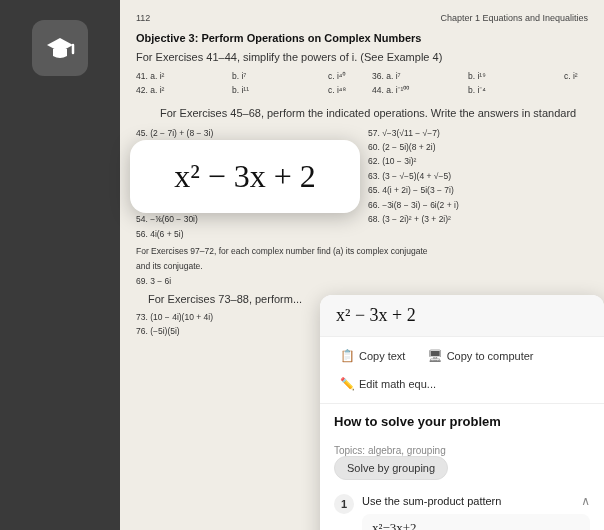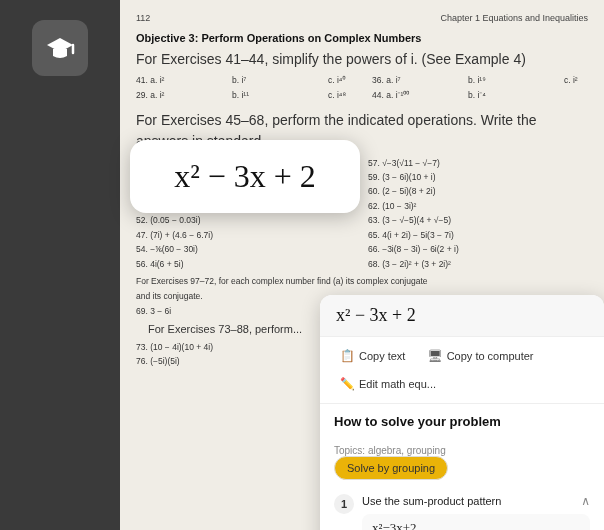--- a/index.html
+++ b/index.html
@@ -62,21 +62,21 @@
     }
 
     .book-page-inner h3 {
       font-size: 11px;
       font-weight: bold;
       margin-bottom: 3px;
       color: #111;
     }
 
     .book-page-inner p {
-      font-size: 14px;
+      font-size: 11px;
       margin-bottom: 2px;
       color: #333;
     }
 
     
     .formula-overlay {
       position: absolute;
       top: 140px;
       left: 130px;
       width: 230px;
@@ -165,21 +165,21 @@
       margin-bottom: 0;
     }
 
     .solve-by-grouping-btn {
       display: inline-flex;
       align-items: flex-start;
       padding: 5px 12px;
       border: 1.5px solid #ddd;
       border-radius: 20px;
       font-size: 11px;
-      background: #eab308;
+      background: #e5e5e5;
       cursor: pointer;
       color: #333;
       margin-bottom: 10px;
     }
 
     .step-row {
       display: flex;
       align-items: flex-start;
       gap: 8px;
       margin-top: 4px;
@@ -265,48 +265,47 @@
     <h3>Objective 3: Perform Operations on Complex Numbers</h3>
     <p>For Exercises 41–44, simplify the powers of i. (See Example 4)</p>
 
     <div style="margin: 4px 0 6px; font-size:8.5px; color:#333; columns:2; column-gap:20px;">
       <div class="line-block">
           <span class="line-item">41. a. i²</span>
           <span class="line-item">b. i⁷</span>
           <span class="line-item">c. i⁴⁰</span>
         </div>
       <div class="line-block">
-          <span class="line-item">29. a. i²</span>
+          <span class="line-item">42. a. i²</span>
           <span class="line-item">b. i¹¹</span>
           <span class="line-item">c. i⁴⁸</span>
         </div>
       <div class="line-block">
           <span class="line-item">36. a. i⁷</span>
           <span class="line-item">b. i¹⁹</span>
           <span class="line-item">c. i²</span>
         </div>
       <div class="line-block">
           <span class="line-item">44. a. i⁻¹⁰⁰</span>
           <span class="line-item">b. i⁻⁴</span>
         </div>
     </div>
 
-    <p style="margin-bottom:4px;">For Exercises 45–68, perform the indicated operations. Write the answers in standard</p>
+    <p style="margin-bottom:4px;margin-left:24px;">For Exercises 45–68, perform the indicated operations. Write the answers in standard</p>
 
     <div style="font-size:8.5px; color:#333; columns:2; column-gap:12px; line-height:1.7;">
       <div>45. (2 − 7i) + (8 − 3i)</div>
       <div style="margin-left:30px;">46. (6 − 10i) + (8 + 4i)</div>
       <div>48. (−25i)</div>
       <div style="margin-left:30px;">49. (½ + ⅔i) − (⅗ + 1/12)</div>
       <div>52. (0.05 − 0.03i)</div>
       <div>47. (7i) + (4.6 − 6.7i)</div>
       <div>54. −⅙(60 − 30i)</div>
       <div>56. 4i(6 + 5i)</div>
       <div>57. √−3(√11 − √−7)</div>
-      <div>59. (3 − 6i)(10 + i)</div>
       <div>60. (2 − 5i)(8 + 2i)</div>
       <div>62. (10 − 3i)²</div>
       <div>63. (3 − √−5)(4 + √−5)</div>
       <div>65. 4(i + 2i) − 5i(3 − 7i)</div>
       <div>66. −3i(8 − 3i) − 6i(2 + i)</div>
       <div>68. (3 − 2i)² + (3 + 2i)²</div>
     </div>
 
     <p style="font-size:8.5px; color:#333; margin-top:4px;">For Exercises 97–72, for each complex number find (a) its complex conjugate</p>
     <p style="font-size:8.5px; color:#333;">and its conjugate.</p>

